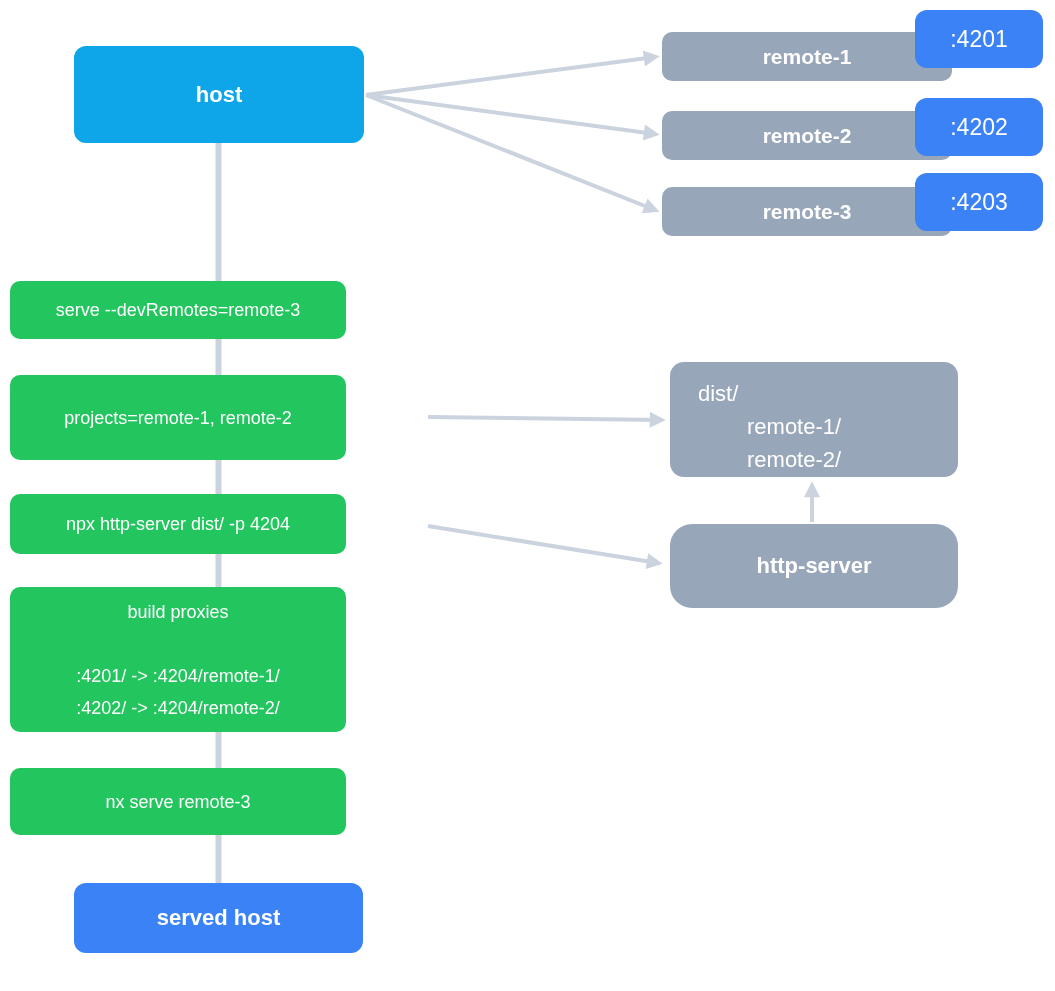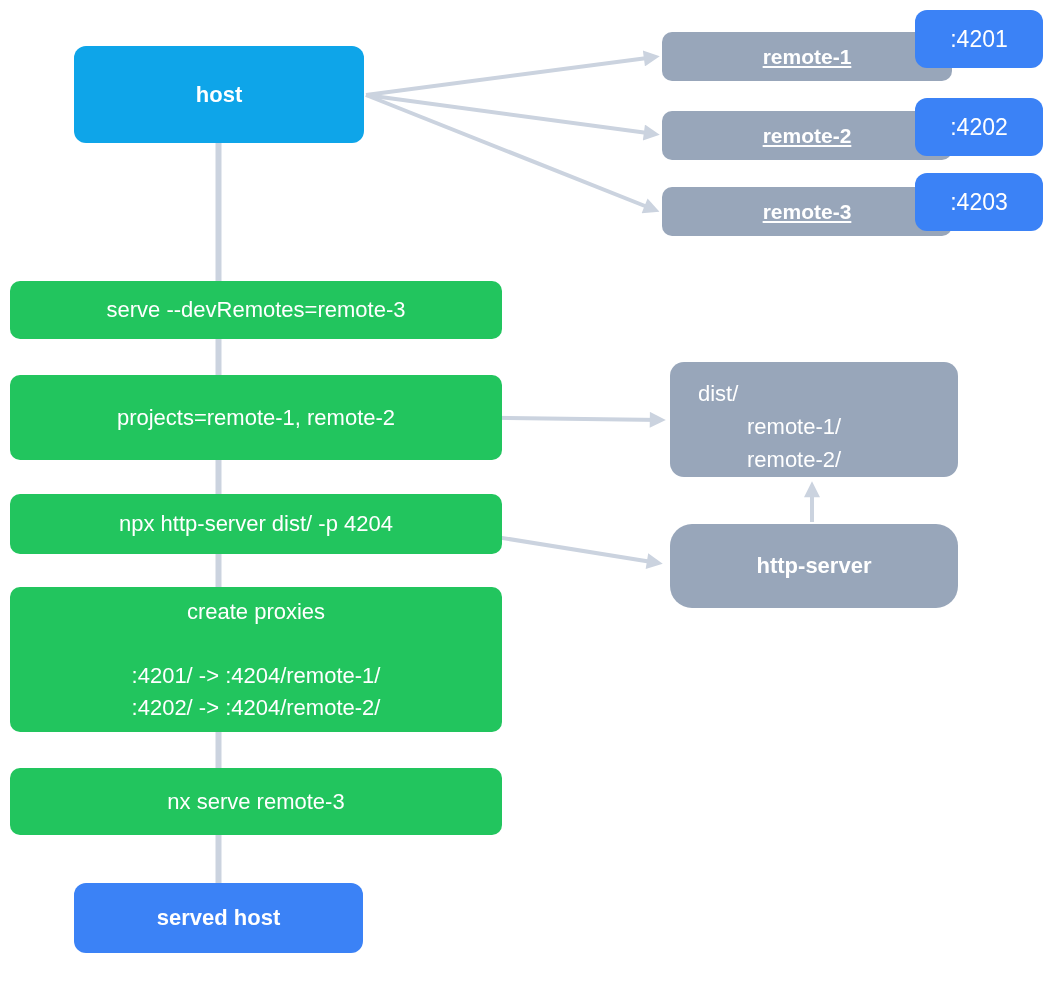--- a/index.html
+++ b/index.html
@@ -19,37 +19,37 @@
     font-weight:bold;font-size:22px;
   }
   .served{
     left:74px;top:883px;width:289px;height:70px;
     background:var(--port-blue,#3b82f6);border-radius:12px;
     font-weight:bold;font-size:22px;
   }
   .remote{
     left:662px;width:290px;height:49px;
     background:var(--remote-gray,#98a6ba);border-radius:10px;
-    font-weight:bold;font-size:21px;text-decoration:underline;
+    font-weight:bold;font-size:21px;
   }
   #remote1{top:32px}
   #remote2{top:111px}
   #remote3{top:187px}
   .badge{
     left:915px;width:128px;height:58px;
     background:var(--port-blue,#3b82f6);border-radius:12px;
     font-size:23px;z-index:3;
   }
   #badge1{top:10px}
   #badge2{top:98px}
   #badge3{top:173px}
   .step{
-    left:10px;width:492px;
+    left:10px;width:336px;
     background:var(--step-green,#22c55e);border-radius:10px;
-    font-size:22px;line-height:32px;text-align:center;
+    font-size:18px;line-height:32px;text-align:center;
   }
   #step1{top:281px;height:58px}
   #step2{top:375px;height:85px}
   #step3{top:494px;height:60px}
   #step4{top:587px;height:145px}
   #step5{top:768px;height:67px}
   .line{display:block;min-height:32px;}
   .gray-panel{
     left:670px;width:288px;
     background:var(--remote-gray,#98a6ba);border-radius:14px;
@@ -116,21 +116,21 @@
 <div class="box step" id="step1">
   <span class="line">serve --devRemotes=remote-3</span>
 </div>
 <div class="box step" id="step2">
   <span class="line">projects=remote-1, remote-2</span>
 </div>
 <div class="box step" id="step3">
   <span class="line">npx http-server dist/ -p 4204</span>
 </div>
 <div class="box step" id="step4">
-  <span class="line">create proxies</span>
+  <span class="line">build proxies</span>
   <span class="line"></span>
   <span class="line">:4201/ -&gt; :4204/remote-1/</span>
   <span class="line">:4202/ -&gt; :4204/remote-2/</span>
 </div>
 <div class="box step" id="step5">
   <span class="line">nx serve remote-3</span>
 </div>
 
 <div class="box gray-panel" id="distbox">
   <span class="dline">dist/</span>

